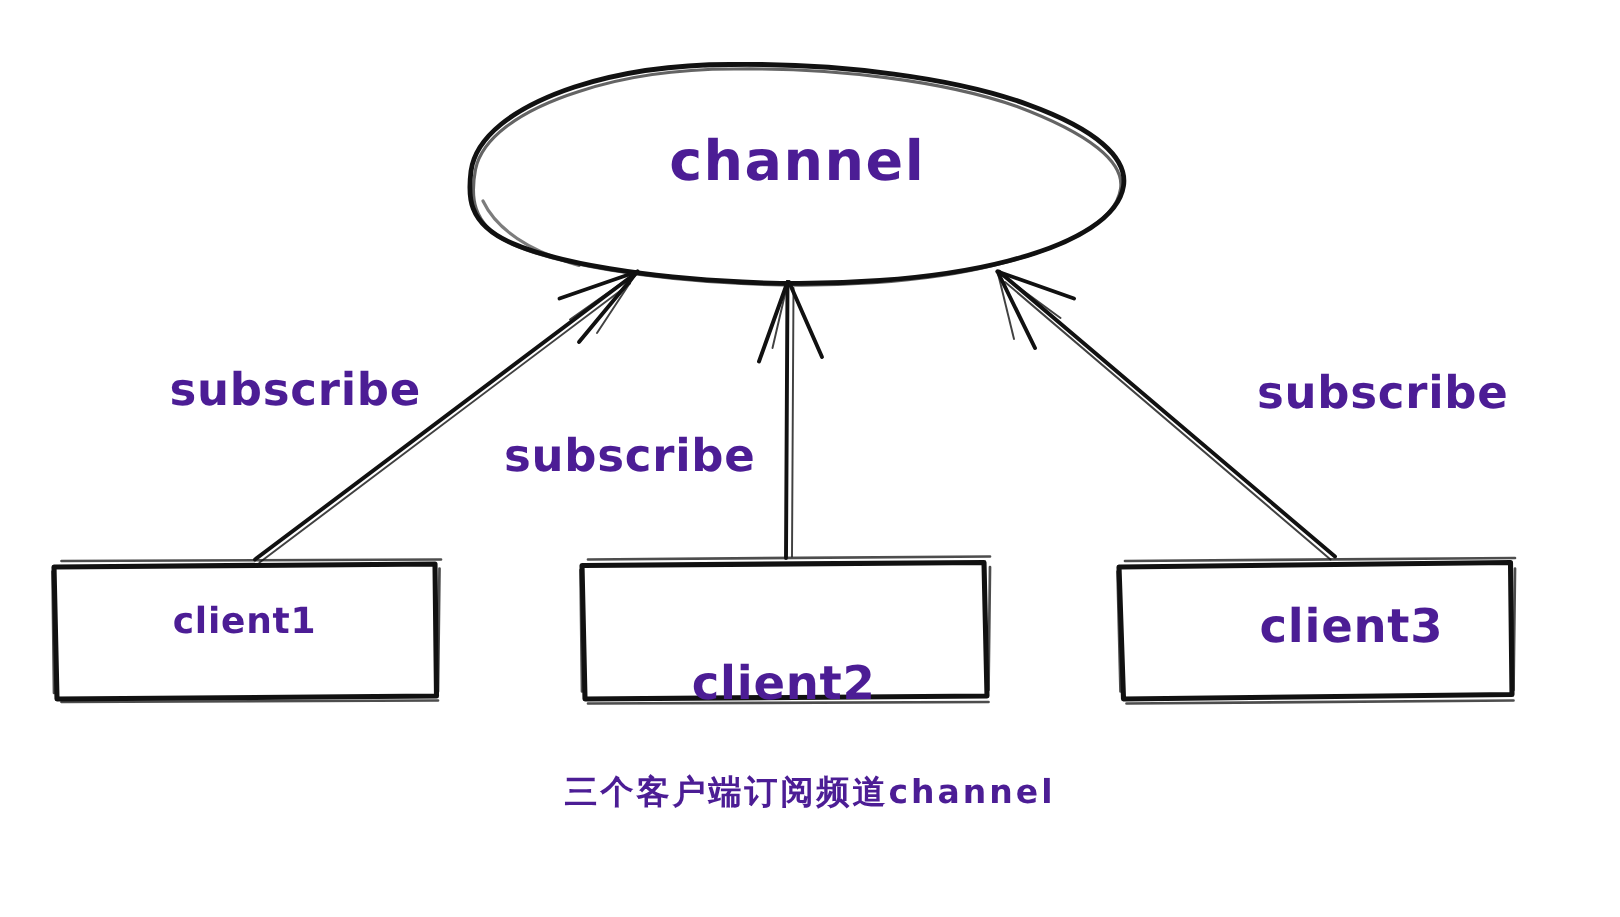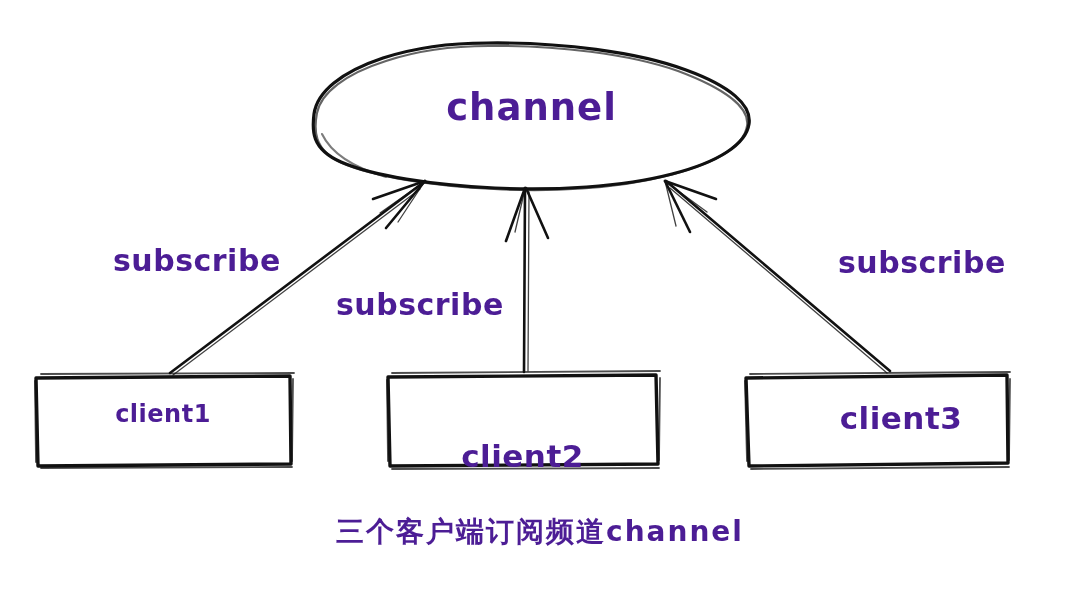--- a/index.html
+++ b/index.html
@@ -122,21 +122,21 @@
   #subscribe-label-3 {
     left: 838px;
     top: 245px;
     font-size: 30px;
   }
   #caption {
     left: 0px;
     top: 513px;
     width: 1080px;
     text-align: center;
-    font-size: 28px;
+    font-size: 22px;
     letter-spacing: 2px;
   }
 </style>
 </head>
 <body>
 
 <div id="diagram-root">
 
   <svg id="sketch" viewBox="0 0 1080 611">
 

